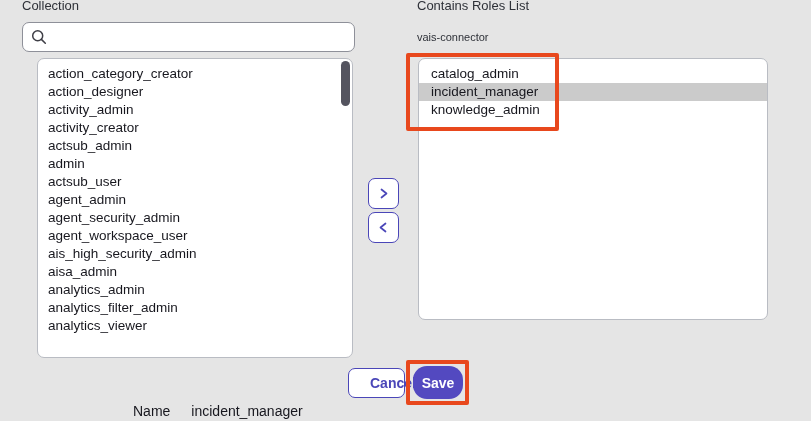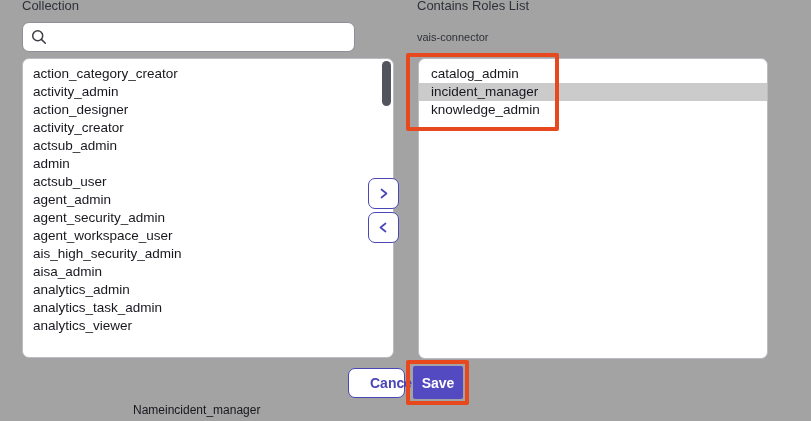--- a/index.html
+++ b/index.html
@@ -8,38 +8,38 @@
     --annotation:#e8481d;
     --selected-row:#cbcbcb;
     --scrollbar:#54545f;
     --border:#b9bcc3;
     --search-border:#8e9099;
     --text:#17171e;
     --label:#2e3138;
   }
   *{box-sizing:border-box;margin:0;padding:0;}
   body{background:#fff;font-family:"Liberation Sans",sans-serif;}
-  .screen{position:relative;width:811px;height:421px;background:#a3a3a3;overflow:hidden;}
+  .screen{position:relative;width:811px;height:421px;background:#e5e5e5;overflow:hidden;}
 
   .field-label{position:absolute;font-size:13px;line-height:15px;color:var(--label);}
   #collection-label{left:22px;top:-2px;}
   #roles-list-label{left:417px;top:-2px;}
   #group-name{position:absolute;left:417px;top:31px;font-size:11px;color:var(--label);}
 
   .searchbox{position:absolute;left:22px;top:22px;width:333px;height:30px;
     border:1.5px solid var(--search-border);border-radius:7px;background:#fff;
     display:flex;align-items:center;padding:0 8px;}
   .searchbox svg{flex:0 0 auto;}
   .searchbox input{border:none;outline:none;flex:1;height:100%;font-size:13px;
     font-family:"Liberation Sans",sans-serif;color:var(--text);margin-left:6px;background:transparent;}
 
   .listbox{position:absolute;background:#fff;border:1px solid var(--border);
     border-radius:7px;padding-top:6px;overflow:hidden;}
-  #collection-list{left:22px;top:58px;width:372px;height:300px;}
-  #roles-list{left:418px;top:58px;width:350px;height:301px;}
+  #collection-list{left:37px;top:58px;width:316px;height:300px;}
+  #roles-list{left:418px;top:58px;width:350px;height:262px;}
   .list-item{height:18px;line-height:18px;padding:0 10px;font-size:13.5px;
     color:var(--text);white-space:nowrap;cursor:default;}
   #roles-list .list-item{padding:0 12px;}
   .list-item.selected{background:var(--selected-row);}
 
   .scrollbar-thumb{position:absolute;right:2px;top:2px;width:9px;height:45px;
     border-radius:4.5px;background:var(--scrollbar);}
 
   .arrow-btn{position:absolute;left:368px;width:31px;height:31px;background:#fff;
     border:1.5px solid var(--accent);border-radius:7px;display:flex;
@@ -50,56 +50,56 @@
   .annotation{position:absolute;border:4px solid var(--annotation);
     border-radius:2px;pointer-events:none;z-index:5;background:transparent;}
   #annotation-roles{left:406px;top:53px;width:153px;height:78px;}
   #annotation-save{left:406px;top:360px;width:63px;height:45px;}
 
   .btn{position:absolute;font-family:"Liberation Sans",sans-serif;font-weight:bold;
     font-size:14px;cursor:pointer;}
   #cancel-button{left:348px;top:368px;width:57px;height:30px;background:#fff;
     color:var(--accent);border:1.5px solid var(--accent);border-radius:7px;padding-left:21px;}
   #save-button{left:413px;top:366px;width:50px;height:33px;background:var(--save-bg);
-    color:#ffffff;border:none;border-radius:2px;z-index:6;}
+    color:#ffffff;border:none;border-radius:14px;z-index:6;}
 
-  .name-row{position:absolute;left:133px;top:403px;display:flex;gap:0;
-    font-size:12px;color:var(--text);}
+  .name-row{position:absolute;left:133px;top:403px;display:flex;gap:21px;
+    font-size:14px;color:var(--text);}
 </style>
 </head>
 <body>
 
 <div class="screen">
 
   <div class="field-label" id="collection-label">Collection</div>
 
   <div class="searchbox">
     <svg width="16" height="16" viewBox="0 0 16 16">
       <circle cx="6.7" cy="6.7" r="5" fill="none" stroke="#3e3e46" stroke-width="1.5"></circle>
       <line x1="10.4" y1="10.4" x2="14.3" y2="14.3" stroke="#3e3e46" stroke-width="1.5" stroke-linecap="round"></line>
     </svg>
     <input type="text" placeholder="" value="" style="">
   </div>
 
   <div class="listbox" id="collection-list">
     <div>
         <div class="list-item">action_category_creator</div>
+        <div class="list-item">action_designer</div>
         <div class="list-item">activity_admin</div>
-        <div class="list-item">action_designer</div>
         <div class="list-item">activity_creator</div>
         <div class="list-item">actsub_admin</div>
         <div class="list-item">admin</div>
         <div class="list-item">actsub_user</div>
         <div class="list-item">agent_admin</div>
         <div class="list-item">agent_security_admin</div>
         <div class="list-item">agent_workspace_user</div>
         <div class="list-item">ais_high_security_admin</div>
         <div class="list-item">aisa_admin</div>
         <div class="list-item">analytics_admin</div>
-        <div class="list-item">analytics_task_admin</div>
+        <div class="list-item">analytics_filter_admin</div>
         <div class="list-item">analytics_viewer</div>
       </div>
     <div class="scrollbar-thumb"></div>
   </div>
 
   <button class="arrow-btn" id="move-right-button">
     <svg width="13" height="13" viewBox="0 0 13 13">
       <polyline points="4.5,2.5 9.5,6.5 4.5,10.5" fill="none" stroke="#4a46b8" stroke-width="1.7" stroke-linecap="round" stroke-linejoin="round"></polyline>
     </svg>
   </button>

